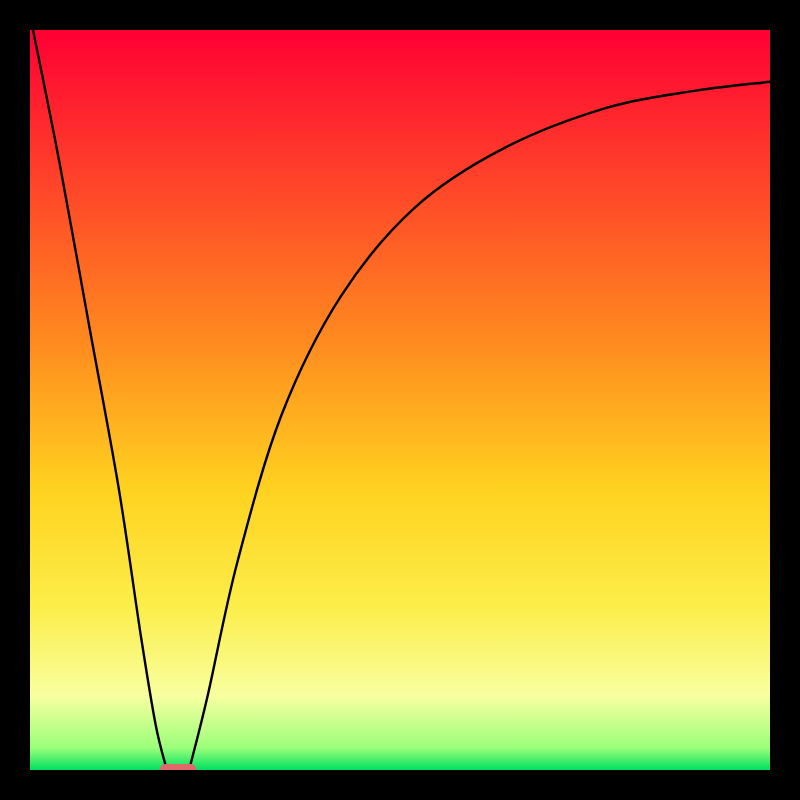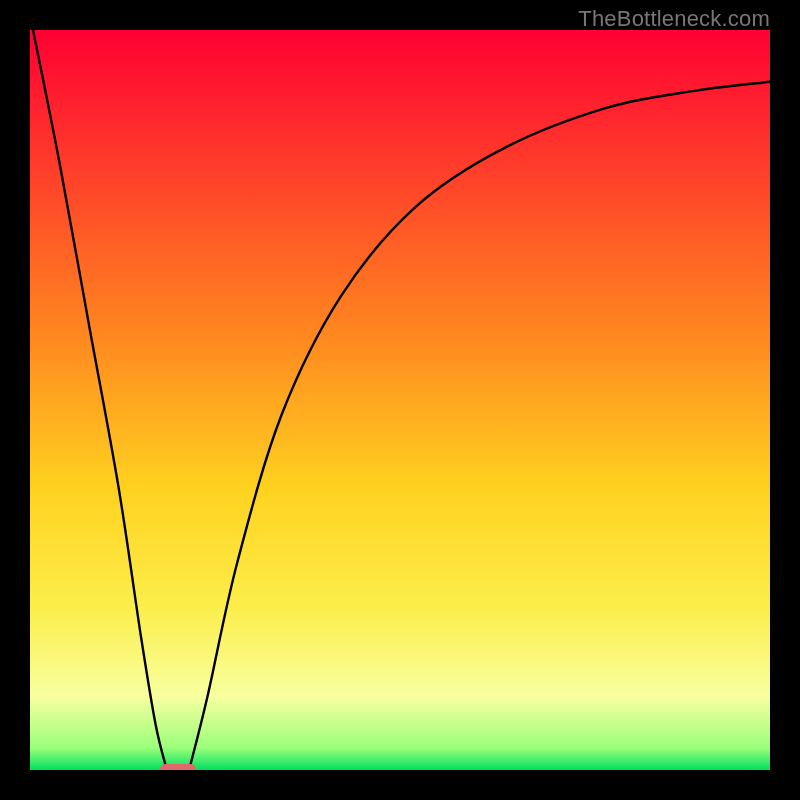--- a/index.html
+++ b/index.html
@@ -55,14 +55,13 @@
             <stop offset="100%" stop-color="#00e060"></stop>
           </linearGradient>
       </defs>
       <rect id="bg-rect" x="0" y="0" width="740" height="740" fill="url(#bg-grad)"></rect>
       <path id="curve-left" fill="none" stroke="#000" stroke-width="2.4" d="M 0 -14.800000000000068 C 4.933333333333334 9.866666666666617, 19.733333333333334 81.40000000000003, 29.6 133.20000000000005 C 39.46666666666667 185.00000000000006, 49.333333333333336 241.73333333333335, 59.2 296 C 69.06666666666666 350.26666666666665, 80.16666666666666 407, 88.8 458.8 C 97.43333333333334 510.6, 104.83333333333333 567.3333333333333, 111 606.8 C 117.16666666666667 646.2666666666667, 121.48333333333335 673.4, 125.80000000000001 695.6 C 130.11666666666667 717.8000000000001, 135.05 732.6, 136.9 740"></path>
       <path id="curve-right" fill="none" stroke="#000" stroke-width="2.4" d="M 159.1 740 C 162.18333333333334 727.6666666666666, 169.58333333333331 700.5333333333333, 177.6 666 C 185.61666666666667 631.4666666666667, 194.86666666666667 579.6666666666666, 207.20000000000002 532.8 C 219.53333333333336 485.9333333333333, 234.33333333333337 429.2, 251.60000000000002 384.8 C 268.8666666666667 340.40000000000003, 288.6 300.9333333333333, 310.8 266.4 C 333 231.86666666666665, 357.6666666666667 202.26666666666668, 384.8 177.60000000000002 C 411.93333333333334 152.93333333333337, 441.53333333333336 135.04999999999998, 473.6 118.39999999999998 C 505.6666666666667 101.74999999999996, 545.1333333333334 87.31999999999992, 577.2 77.69999999999993 C 609.2666666666667 68.07999999999994, 638.8666666666667 64.99666666666673, 666 60.680000000000064 C 693.1333333333333 56.3633333333334, 727.6666666666666 53.27999999999997, 740 51.799999999999955"></path>
       <rect id="marker" rx="6" ry="6" x="129.5" y="734.08" width="37" height="11.84" fill="#e2696a"></rect>
     </svg>
   </div>
 
-  <div class="watermark">TheBottleneck.com</div>
 </div>
 
 </body></html>

